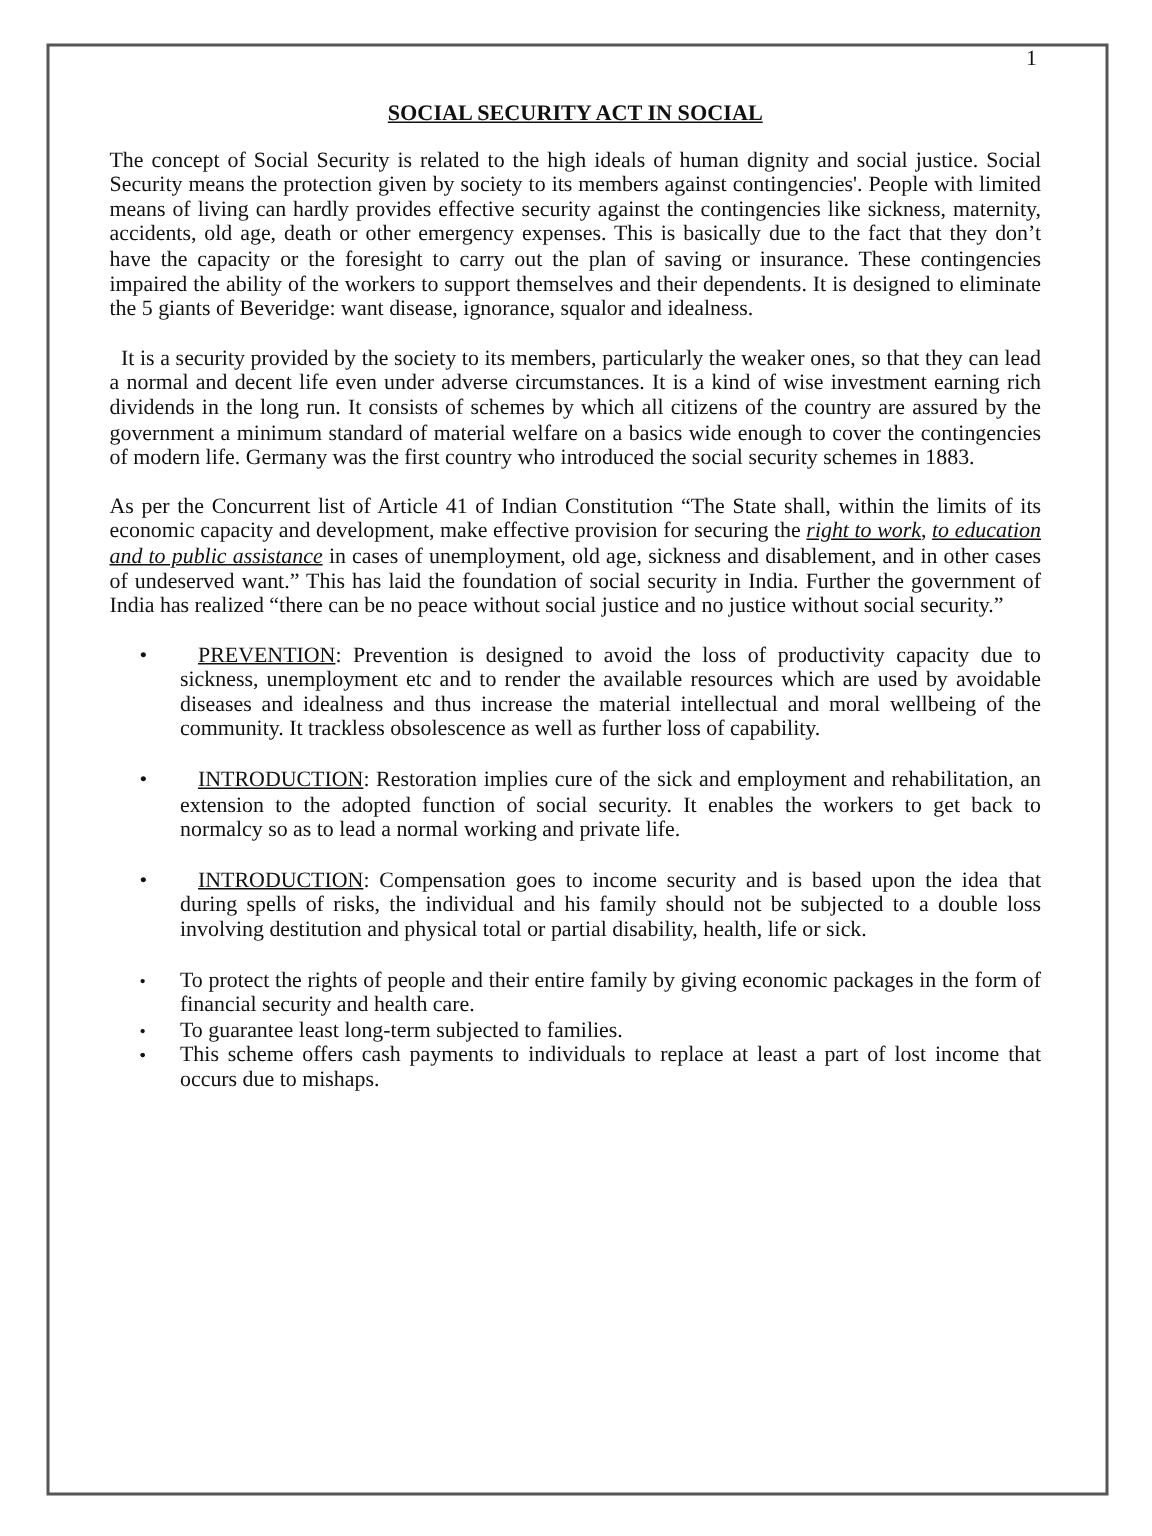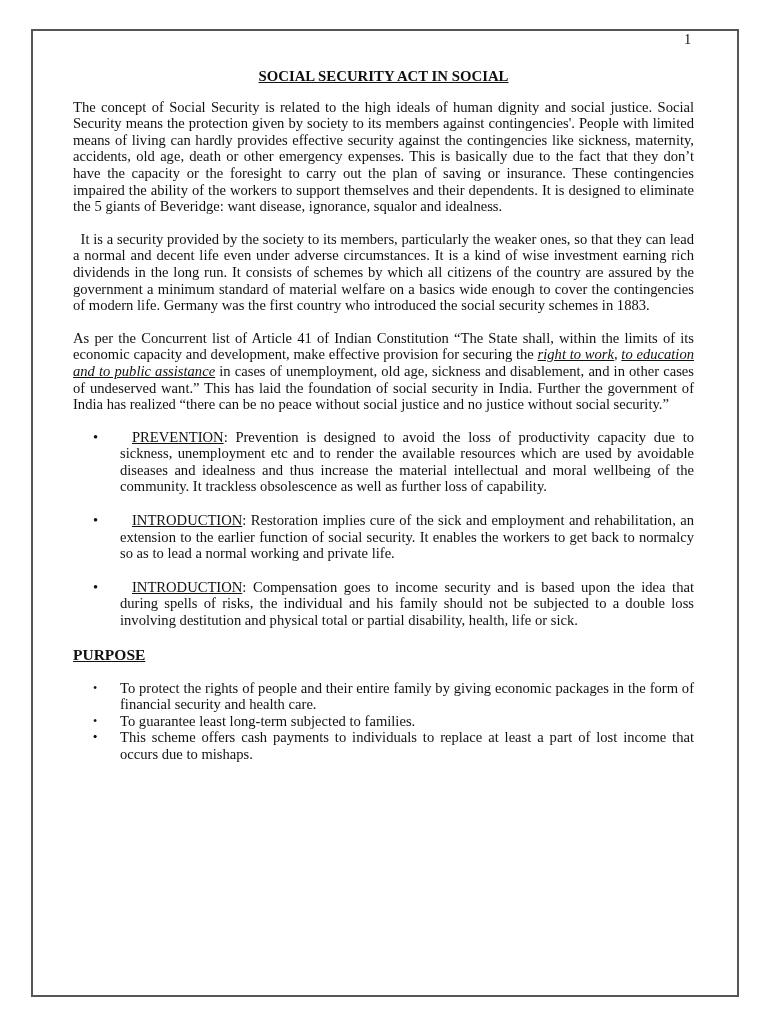--- a/index.html
+++ b/index.html
@@ -120,28 +120,27 @@
 
 
   <p class="para"><span>As per the Concurrent list of Article 41 of Indian Constitution “The State shall, within the limits of its economic capacity and development, make effective provision for securing the </span><span class="emph-link">right to work</span><span>, </span><span class="emph-link">to education and to public assistance</span><span> in cases of unemployment, old age, sickness and disablement, and in other cases of undeserved want.” This has laid the foundation of social security in India. Further the government of India has realized “there can be no peace without social justice and no justice without social security.”</span></p>
 
 
   <ul class="aims-list">
     <li>
       <span class="bullet">•</span><span class="aim-term">PREVENTION</span><span>: Prevention is designed to avoid the loss of productivity capacity due to sickness, unemployment etc and to render the available resources which are used by avoidable diseases and idealness and thus increase the material intellectual and moral wellbeing of the community. It trackless obsolescence as well as further loss of capability.</span>
     </li>
     <li>
-      <span class="bullet">•</span><span class="aim-term">INTRODUCTION</span><span>: Restoration implies cure of the sick and employment and rehabilitation, an extension to the earlier function of social security. It enables the workers to get back to normalcy so as to lead a normal working and private life.</span>
+      <span class="bullet">•</span><span class="aim-term">INTRODUCTION</span><span>: Restoration implies cure of the sick and employment and rehabilitation, an extension to the adopted function of social security. It enables the workers to get back to normalcy so as to lead a normal working and private life.</span>
     </li>
     <li>
       <span class="bullet">•</span><span class="aim-term">INTRODUCTION</span><span>: Compensation goes to income security and is based upon the idea that during spells of risks, the individual and his family should not be subjected to a double loss involving destitution and physical total or partial disability, health, life or sick.</span>
     </li>
   </ul>
 
-  <div class="section-heading">PURPOSE</div>
 
   <ul class="purpose-list">
     <li>
       <span class="bullet">•</span><span>To protect the rights of people and their entire family by giving economic packages in the form of financial security and health care.</span>
     </li>
     <li>
       <span class="bullet">•</span><span>To guarantee least long-term subjected to families.</span>
     </li>
     <li>
       <span class="bullet">•</span>

